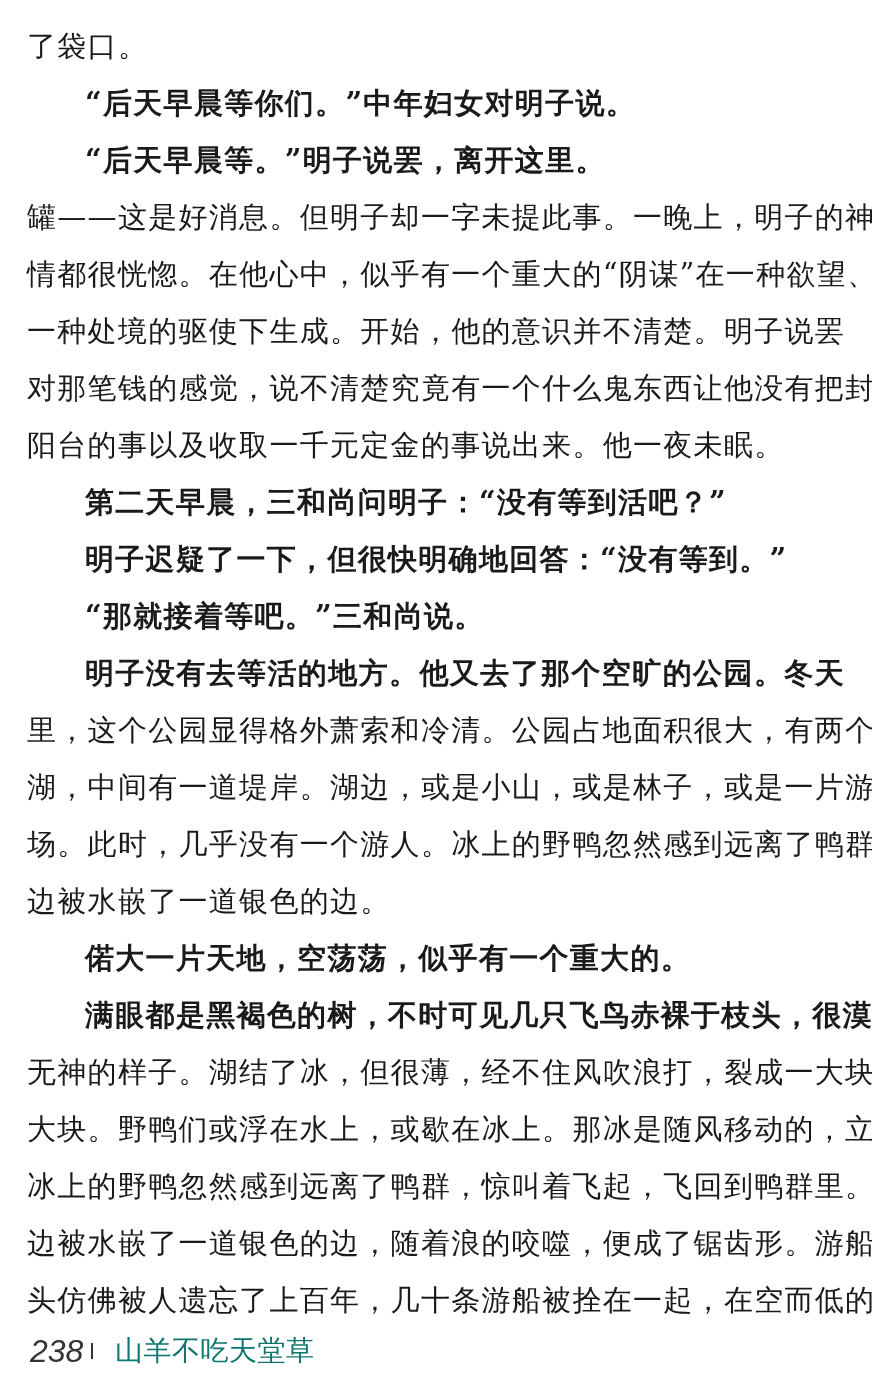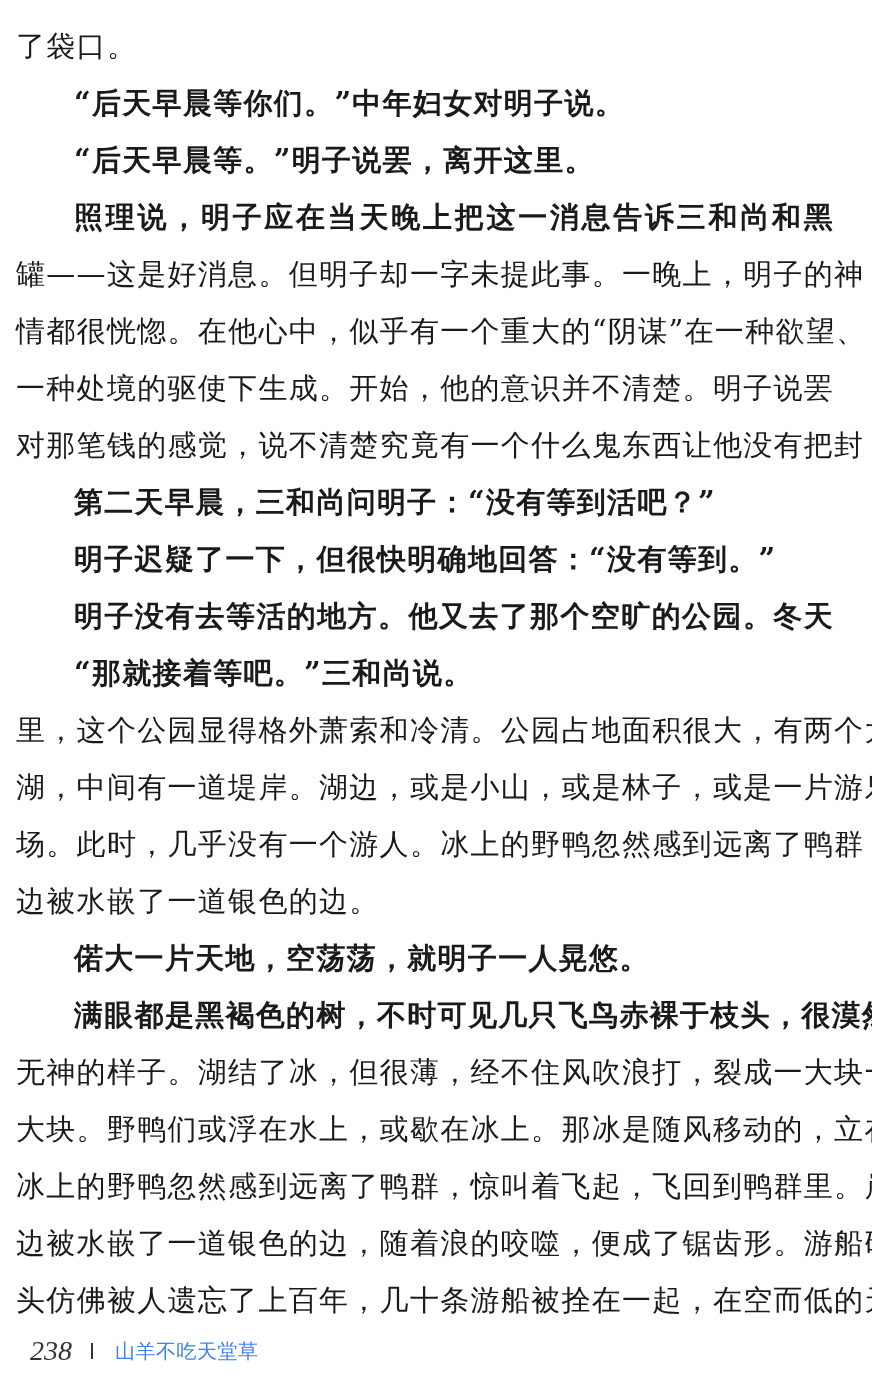--- a/index.html
+++ b/index.html
@@ -10,21 +10,21 @@
     body {
       width: 872px;
       height: 1391px;
       position: relative;
       overflow: hidden;
       font-family: "DejaVu Serif", "Liberation Serif", serif;
       color: #1a1a1a;
     }
     .page-body {
       position: absolute;
-      left: 16px;
+      left: 27px;
       top: 18px;
       width: 818px;
     }
     .line {
       height: 57px;
       line-height: 57px;
       font-size: 29px;
       white-space: nowrap;
       letter-spacing: 1.3px;
     }
@@ -39,60 +39,60 @@
     .footer {
       position: absolute;
       left: 30px;
       top: 1331px;
       height: 40px;
       display: flex;
       align-items: center;
       color: #333;
     }
     .page-number {
-      font-family: Liberation Serif, serif;
+      font-family: Liberation Sans, sans-serif;
       font-style: italic;
-      font-size: 28px;
+      font-size: 32px;
       width: 50px;
     }
     .footer-divider {
       width: 2px;
       height: 16px;
       background: #333;
       margin-left: 11px;
       margin-right: 22px;
     }
     .book-title {
       font-family: Liberation Mono, monospace;
-      font-size: 20px;
-      color: #3b82f6;
+      font-size: 28px;
+      color: #0f766e;
       letter-spacing: 0.5px;
     }
   </style>
 </head>
 <body>
 
 <div class="page-body">
   <div class="line">了袋口。</div>
   <div class="line indent">“后天早晨等你们。”中年妇女对明子说。</div>
   <div class="line indent">“后天早晨等。”明子说罢，离开这里。</div>
-  <div class="line indent justify">照理说，明子应在当天晚上把这一消息告诉三和尚和黑</div>
   <div class="line justify">罐——这是好消息。但明子却一字未提此事。一晚上，明子的神</div>
   <div class="line justify">情都很恍惚。在他心中，似乎有一个重大的“阴谋”在一种欲望、</div>
   <div class="line justify">一种处境的驱使下生成。开始，他的意识并不清楚。明子说罢</div>
   <div class="line justify">对那笔钱的感觉，说不清楚究竟有一个什么鬼东西让他没有把封</div>
+  <div class="line">阳台的事以及收取一千元定金的事说出来。他一夜未眠。</div>
   <div class="line indent">第二天早晨，三和尚问明子：“没有等到活吧？”</div>
   <div class="line indent">明子迟疑了一下，但很快明确地回答：“没有等到。”</div>
+  <div class="line indent">“那就接着等吧。”三和尚说。</div>
   <div class="line indent justify">明子没有去等活的地方。他又去了那个空旷的公园。冬天</div>
-  <div class="line indent">“那就接着等吧。”三和尚说。</div>
   <div class="line justify">里，这个公园显得格外萧索和冷清。公园占地面积很大，有两个大</div>
   <div class="line justify">湖，中间有一道堤岸。湖边，或是小山，或是林子，或是一片游乐</div>
   <div class="line justify">场。此时，几乎没有一个游人。冰上的野鸭忽然感到远离了鸭群</div>
   <div class="line">边被水嵌了一道银色的边。</div>
-  <div class="line indent">偌大一片天地，空荡荡，就明子一人晃悠。</div>
+  <div class="line indent">偌大一片天地，空荡荡，似乎有一个重大的。</div>
   <div class="line indent justify">满眼都是黑褐色的树，不时可见几只飞鸟赤裸于枝头，很漠然</div>
   <div class="line justify">无神的样子。湖结了冰，但很薄，经不住风吹浪打，裂成一大块一</div>
   <div class="line justify">大块。野鸭们或浮在水上，或歇在冰上。那冰是随风移动的，立在</div>
   <div class="line justify">冰上的野鸭忽然感到远离了鸭群，惊叫着飞起，飞回到鸭群里。岸</div>
   <div class="line justify">边被水嵌了一道银色的边，随着浪的咬噬，便成了锯齿形。游船码</div>
   <div class="line justify">头仿佛被人遗忘了上百年，几十条游船被拴在一起，在空而低的天</div>
 </div>
 
 <div class="footer">
   <span class="page-number">238</span>

